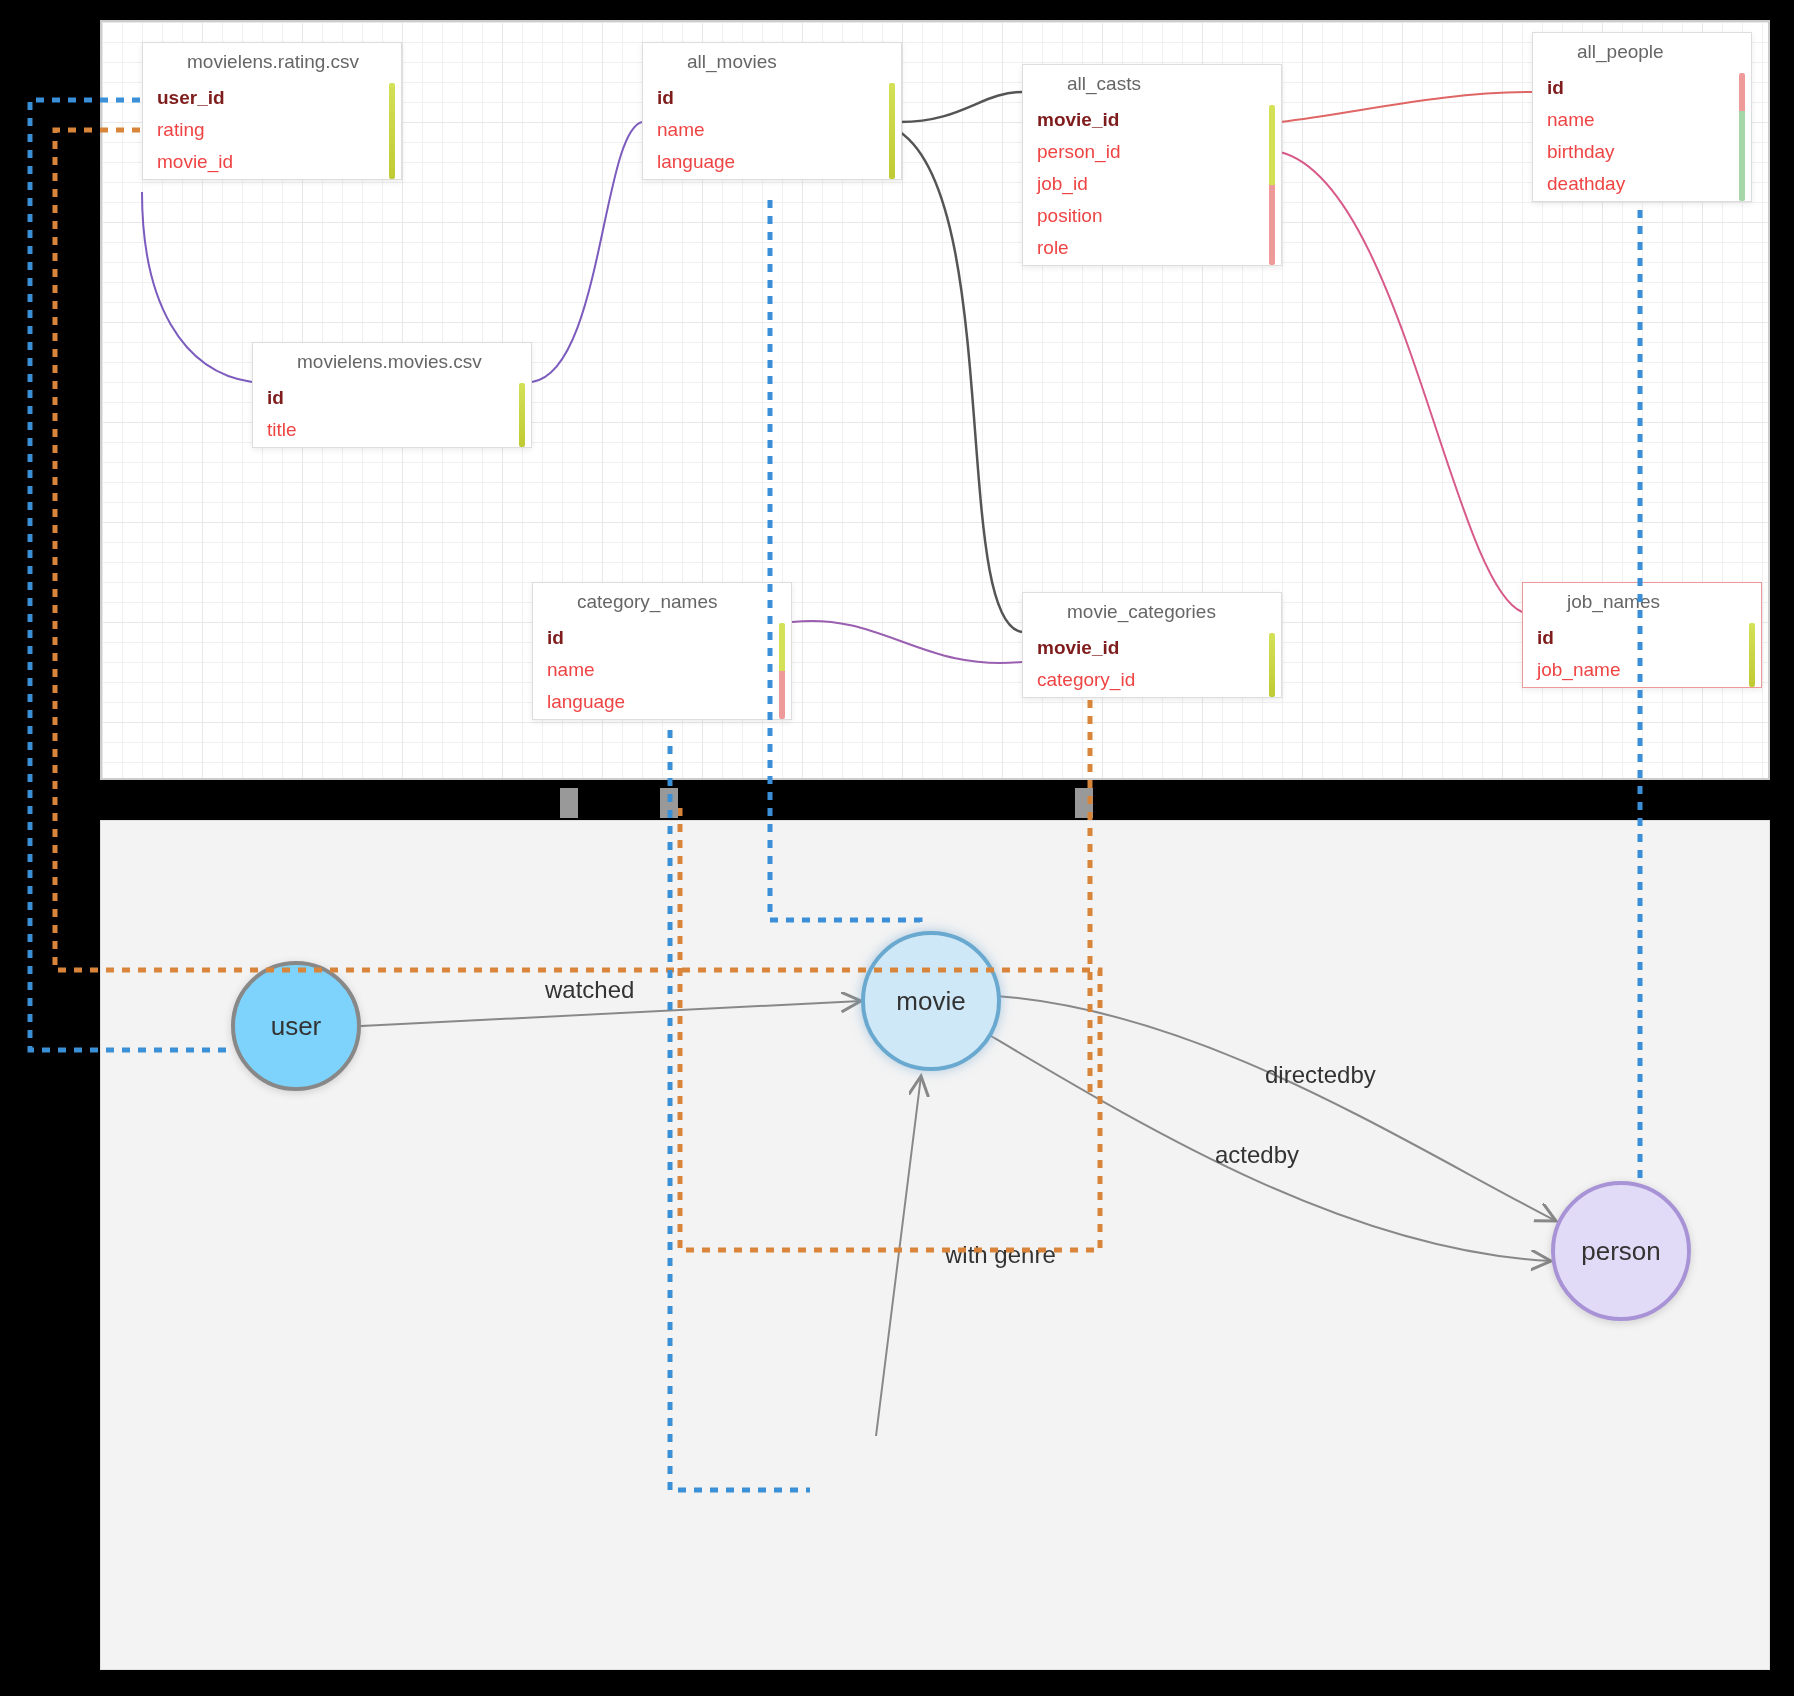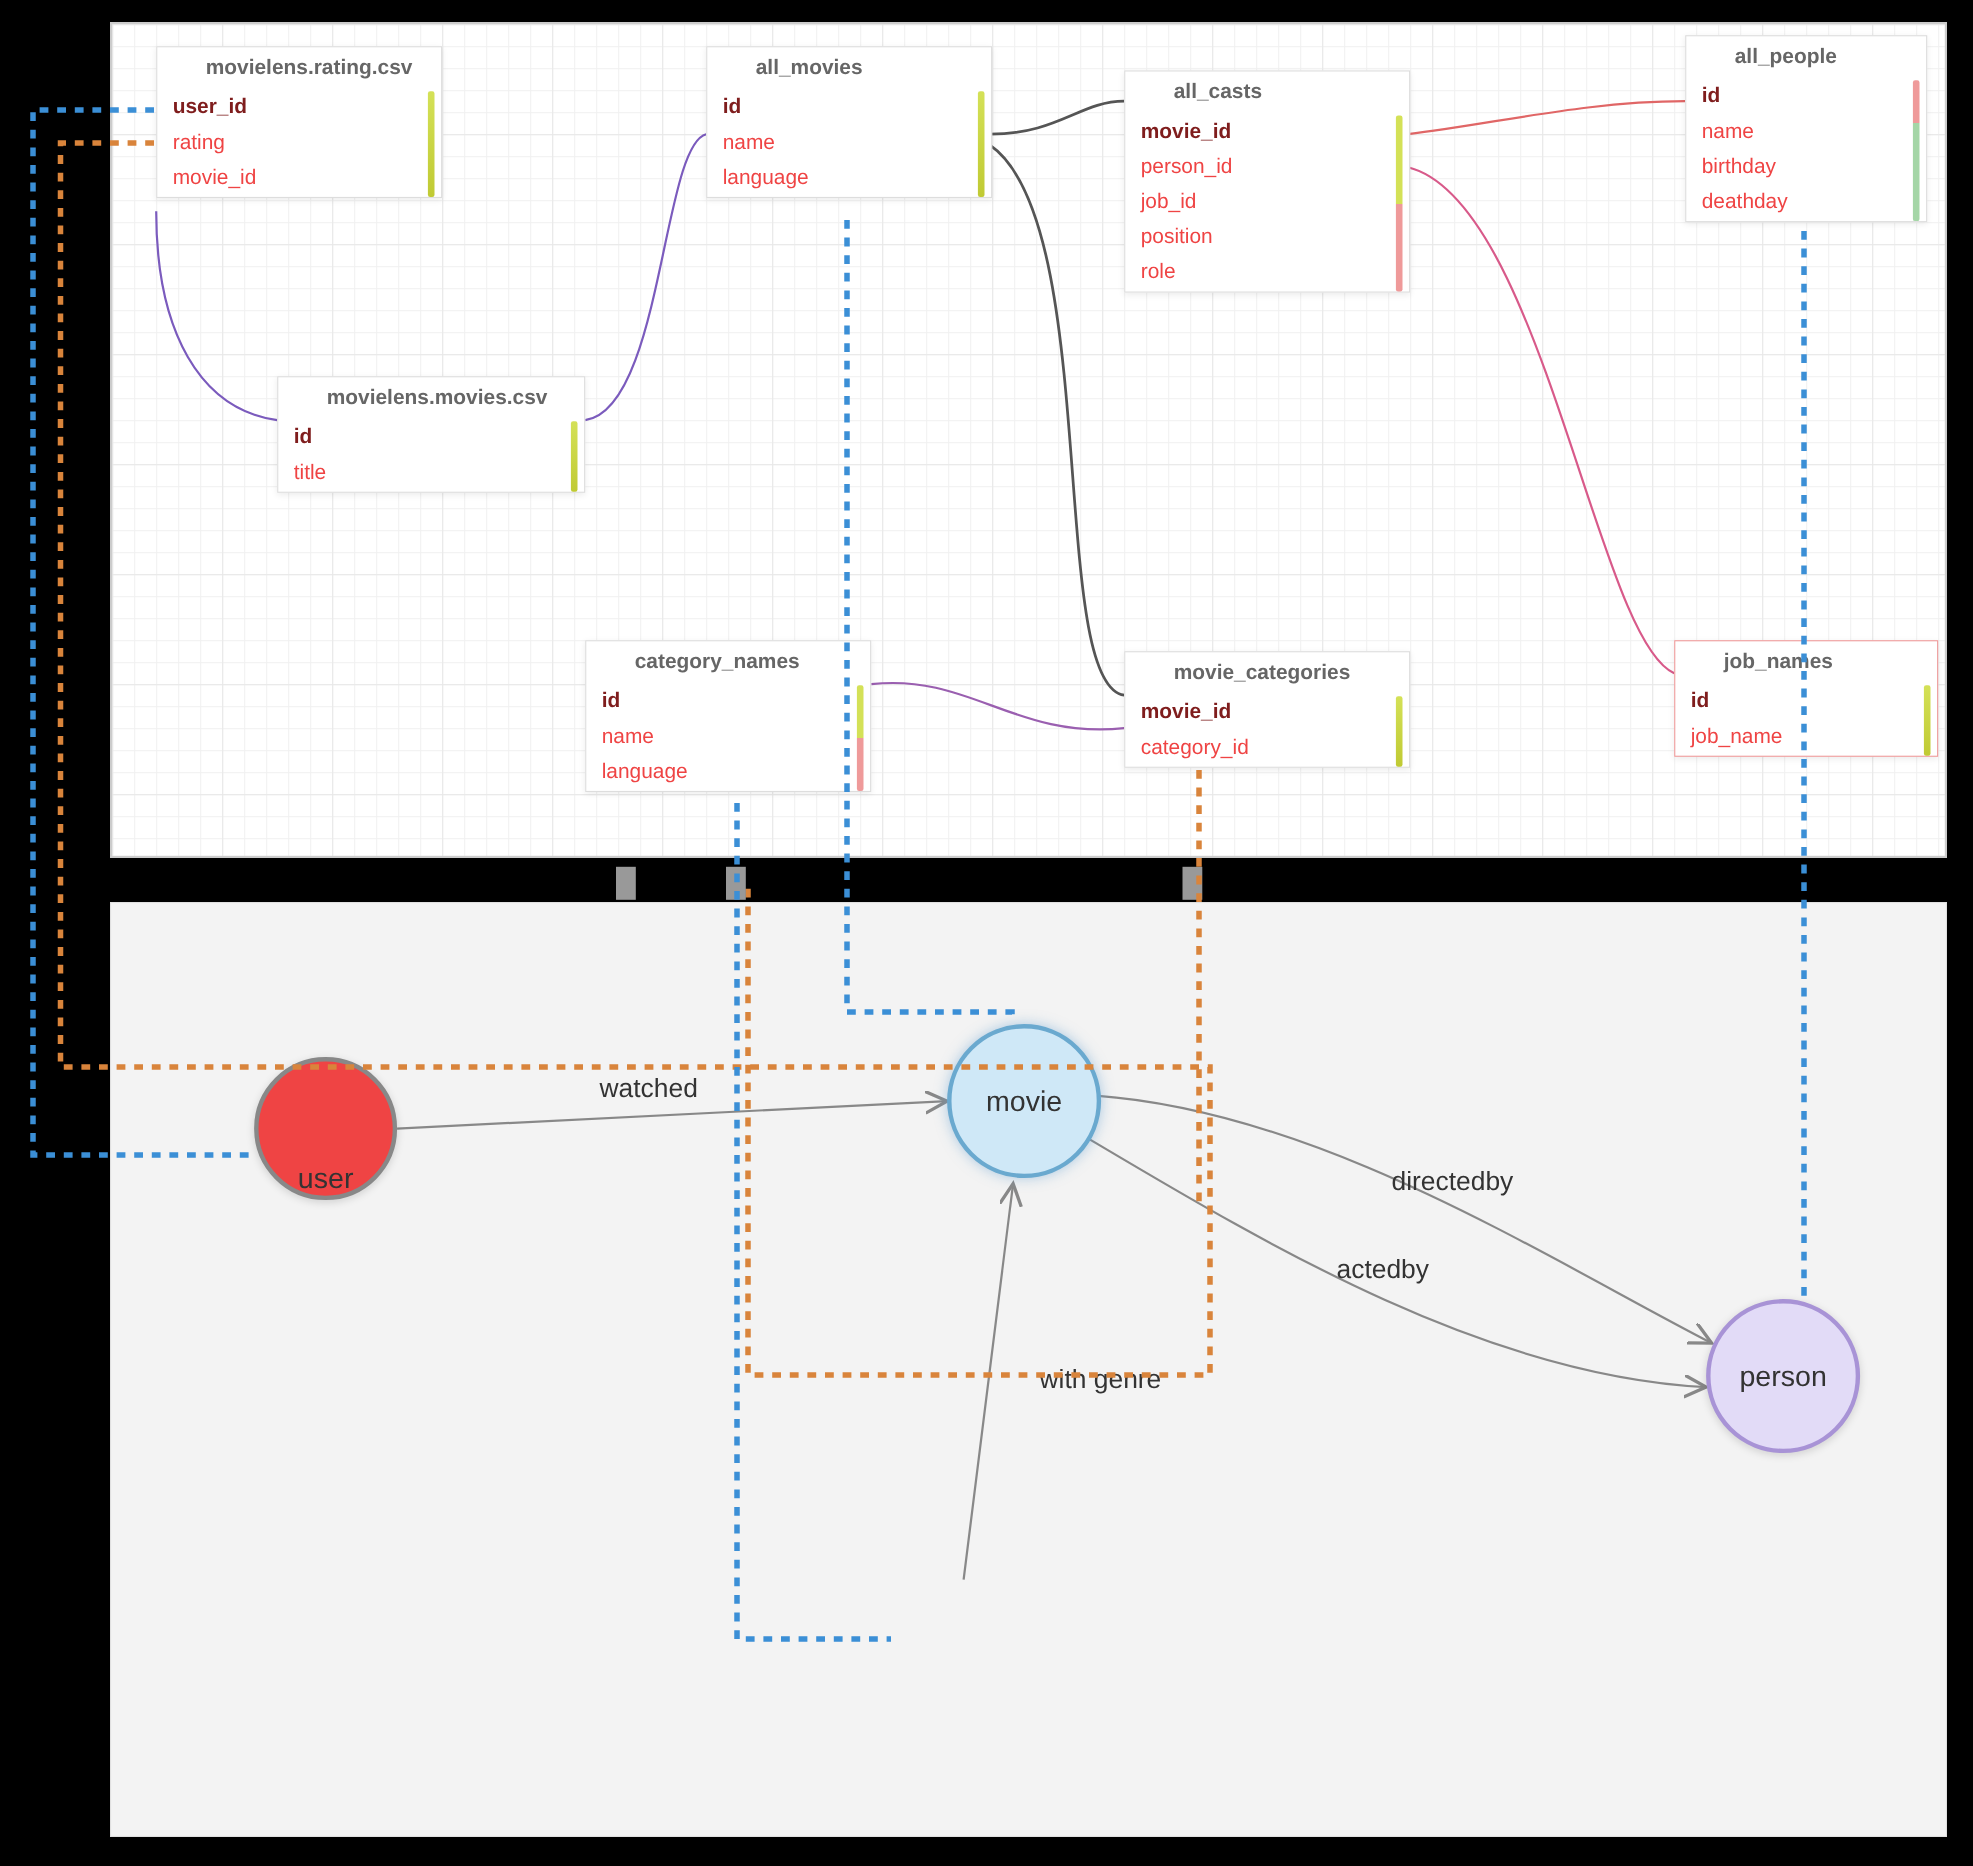--- a/index.html
+++ b/index.html
@@ -43,21 +43,21 @@
     background: #fff;
     border: 1px solid #ddd;
     box-shadow: 0 2px 6px rgba(0,0,0,0.08);
     font-size: 20px;
   }
   .table-box.pink-border { border-color: #e99; }
   .table-title {
     padding: 8px 24px 10px 44px;
     color: #666;
     font-size: 19px;
-    font-weight: 700;
+    font-weight: 400;
   }
   .table-fields {
     position: relative;
     border-left: 0;
     padding: 0;
     margin: 0;
   }
   .table-field {
     padding: 4px 14px 6px 14px;
     color: #ef4444;
@@ -82,21 +82,21 @@
     width: 130px;
     height: 130px;
     border-radius: 50%;
     display: flex;
     align-items: center;
     justify-content: center;
     font-size: 26px;
     color: #333;
     box-shadow: 0 2px 8px rgba(0,0,0,0.15);
   }
-  .node-user   { background: #ef4444; border: 4px solid #888; align-items: flex-end; }
+  .node-user   { background: #7dd3fc; border: 4px solid #888; }
   .node-movie  { background: #cfe8f7; border: 4px solid #6aa9cf; width: 140px; height: 140px; box-shadow: 0 0 12px rgba(100,160,210,0.5); align-items: center; }
   .node-genre  { background: #d7f0c3; border: 4px solid #9ecf7a; }
   .node-person { background: #e2dbf7; border: 4px solid #a893d6; width: 140px; height: 140px;}
 
   .edge-label {
     position: absolute;
     font-size: 24px;
     color: #333;
     background: transparent;
     margin-left: 24px;

